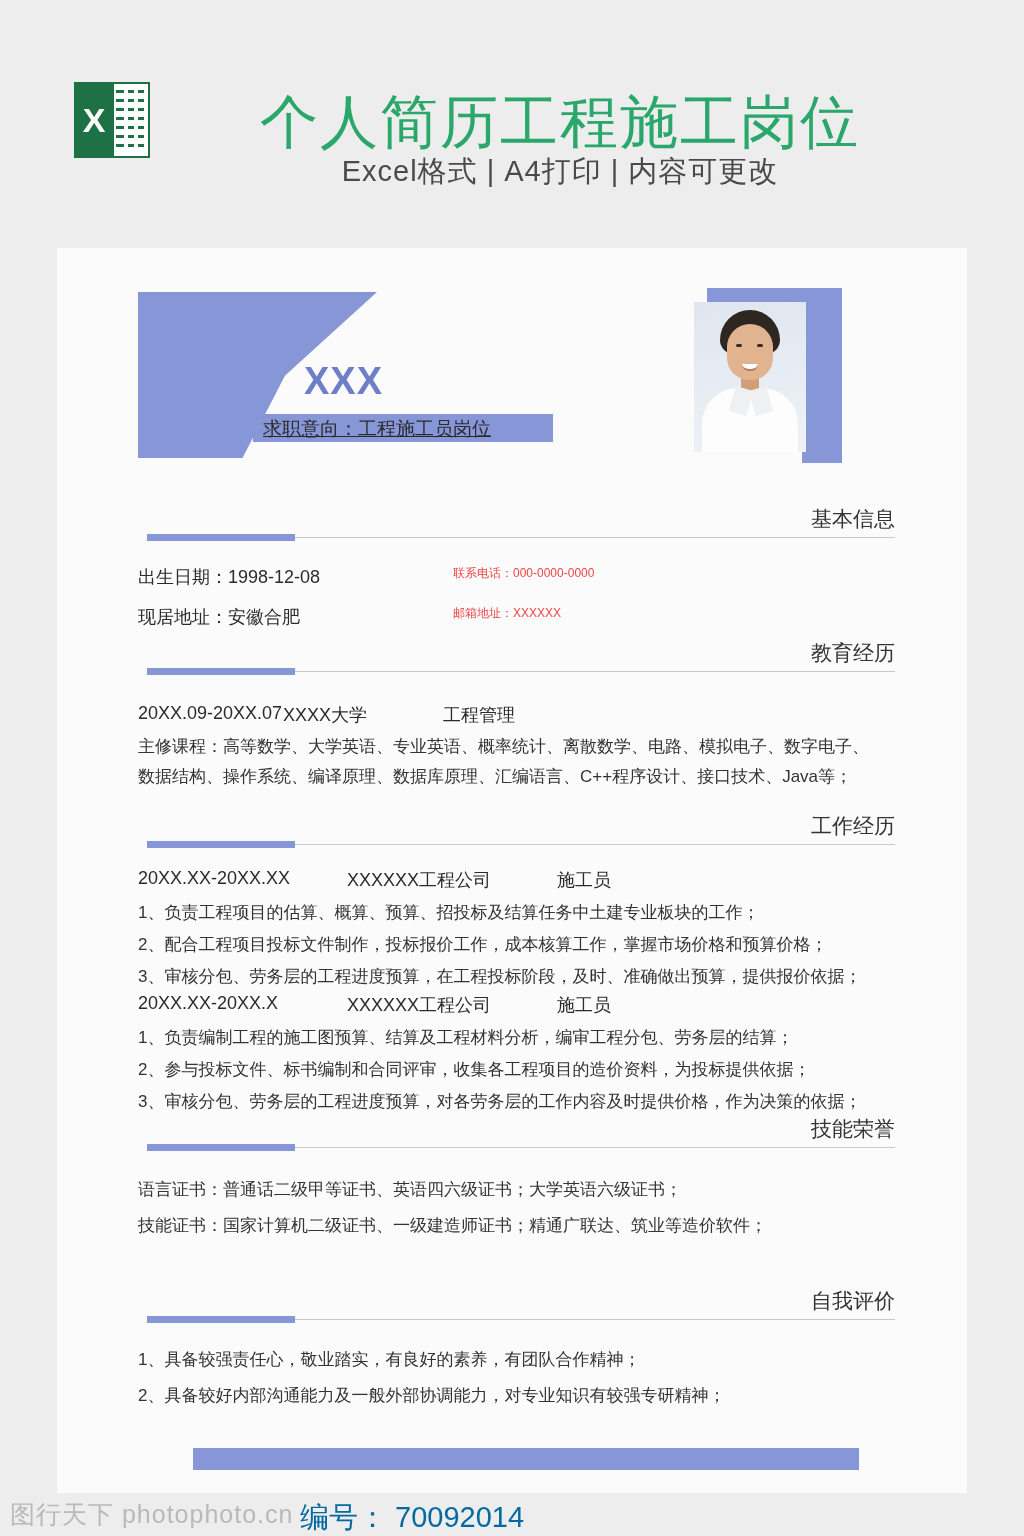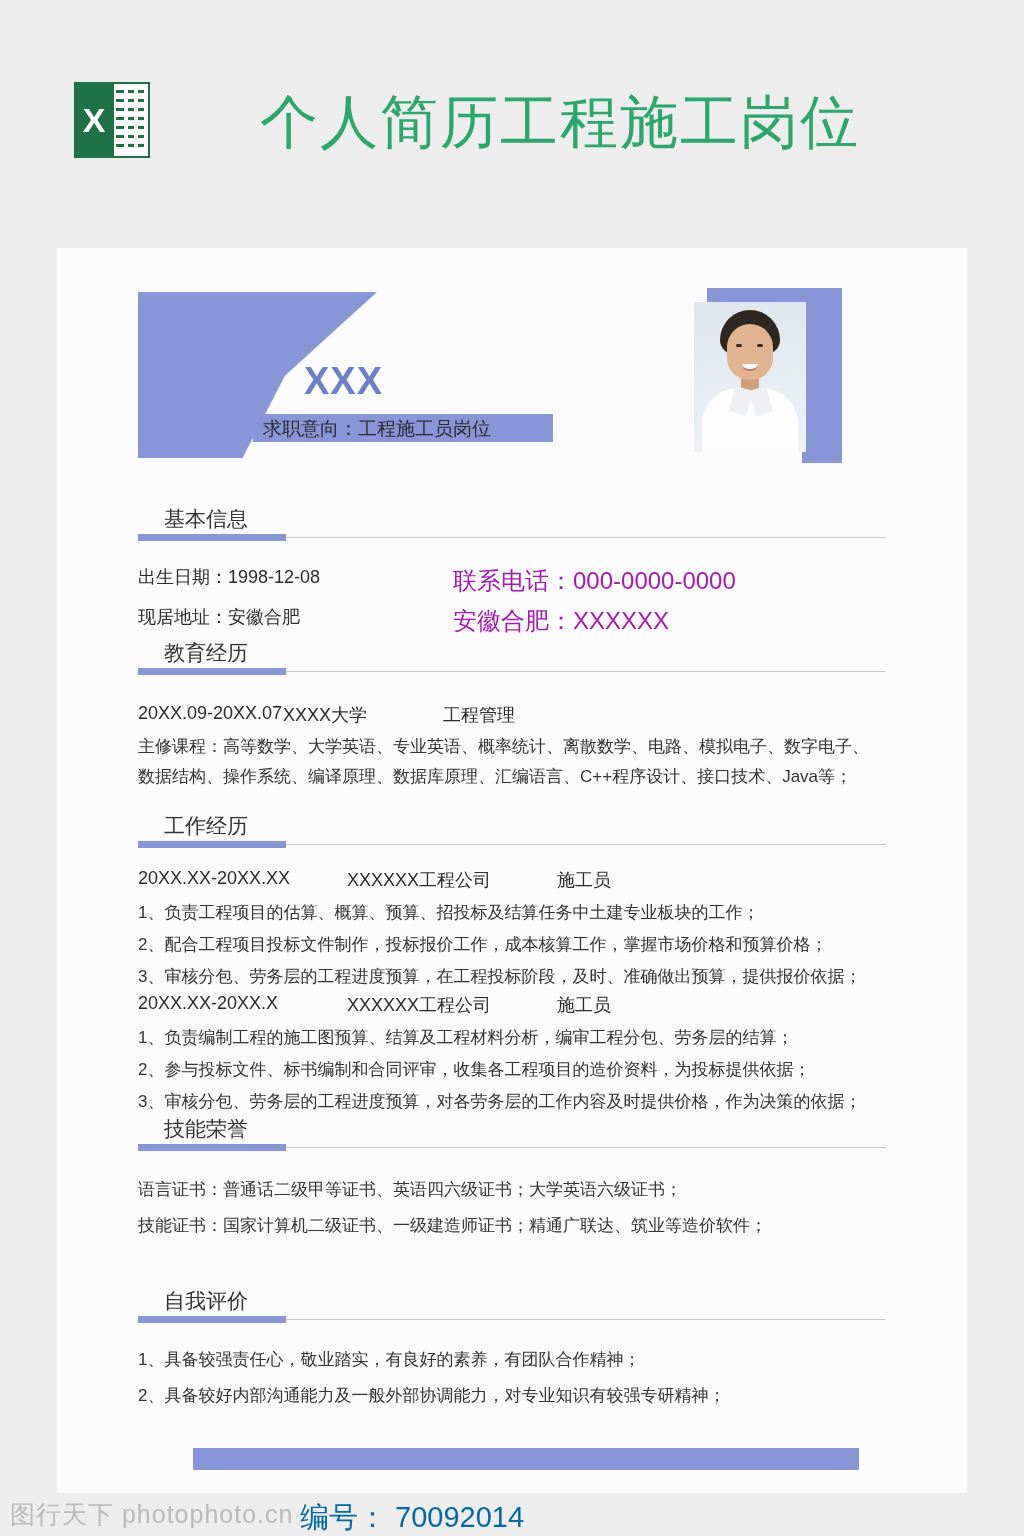--- a/index.html
+++ b/index.html
@@ -131,20 +131,21 @@
     width: 300px;
     height: 28px;
     background: #8696d6;
   }
   .intent-text {
     position: absolute;
     left: 206px; top: 168px;
     font-size: 19px;
     color: #2b2b2b;
     white-space: nowrap;
+    text-decoration: underline;
   }
 
   
   .photo-frame-r {
     position: absolute;
     left: 745px; top: 40px;
     width: 40px; height: 175px;
     background: #8696d6;
   }
   .photo-frame-t {
@@ -219,22 +220,23 @@
     left: 48px; top: 62px;
     width: 16px; height: 5px;
     background: #fff;
     border-radius: 0 0 8px 8px;
     border-bottom: 2px solid #b9785b;
   }
 
   
   .sec {
     position: absolute;
-    left: 81px;
+    left: 90px;
     width: 748px;
+    text-align: right;
   }
   .sec-title {
     font-size: 21px;
     color: #333;
     padding-left: 26px;
     line-height: 26px;
     white-space: nowrap;
   }
   .sec-underline {
     position: relative;
@@ -256,21 +258,21 @@
     position: absolute;
     left: 81px;
     font-size: 18px;
     color: #2b2b2b;
     white-space: nowrap;
   }
   .row.small {
     font-size: 17px;
     color: #333;
   }
-  .col2 { position: absolute; left: 396px; font-size: 24px; color: #a21caf; white-space: nowrap; }
+  .col2 { position: absolute; left: 396px; font-size: 12px; color: #ef4444; white-space: nowrap; }
 
   .bottom-bar {
     position: absolute;
     left: 136px; top: 1200px;
     width: 666px; height: 22px;
     background: #8696d6;
   }
 
   
   .footer {
@@ -310,20 +312,21 @@
         <i style="top:36px"></i>
         <i style="top:45px"></i>
         <i style="top:54px"></i>
       <span class="gridv" style="left:8px"></span>
       <span class="gridv" style="left:18px"></span>
     </div>
     <div class="greenblock">X</div>
   </div>
 
   <div class="banner-title">个人简历工程施工岗位</div>
+  <div class="banner-sub">Excel格式 | A4打印 | 内容可更改</div>
 </div>
 
 <div class="page">
 
   <div class="deco-arrow"></div>
   <div class="deco-arrow2"></div>
 
   <div class="name">XXX</div>
   <div class="intent-bar"></div>
   <div class="intent-text">求职意向：工程施工员岗位</div>
@@ -343,21 +346,21 @@
     <div class="mouth"></div>
   </div>
 
   <div class="sec" style="top:258px">
     <div class="sec-title">基本信息</div>
     <div class="sec-underline"></div>
   </div>
   <div class="row" style="top:317px">出生日期：1998-12-08</div>
   <div class="col2" style="top:317px">联系电话：000-0000-0000</div>
   <div class="row" style="top:357px">现居地址：安徽合肥</div>
-  <div class="col2" style="top:357px">安徽合肥：XXXXXX</div>
+  <div class="col2" style="top:357px">邮箱地址：XXXXXX</div>
 
   <div class="sec" style="top:392px">
     <div class="sec-title">教育经历</div>
     <div class="sec-underline"></div>
   </div>
   <div class="row" style="top:455px">20XX.09-20XX.07</div>
   <div class="row" style="left:226px; top:455px">XXXX大学</div>
   <div class="row" style="left:386px; top:455px">工程管理</div>
   <div class="row small" style="top:487px">主修课程：高等数学、大学英语、专业英语、概率统计、离散数学、电路、模拟电子、数字电子、</div>
   <div class="row small" style="top:517px">数据结构、操作系统、编译原理、数据库原理、汇编语言、C++程序设计、接口技术、Java等；</div>

